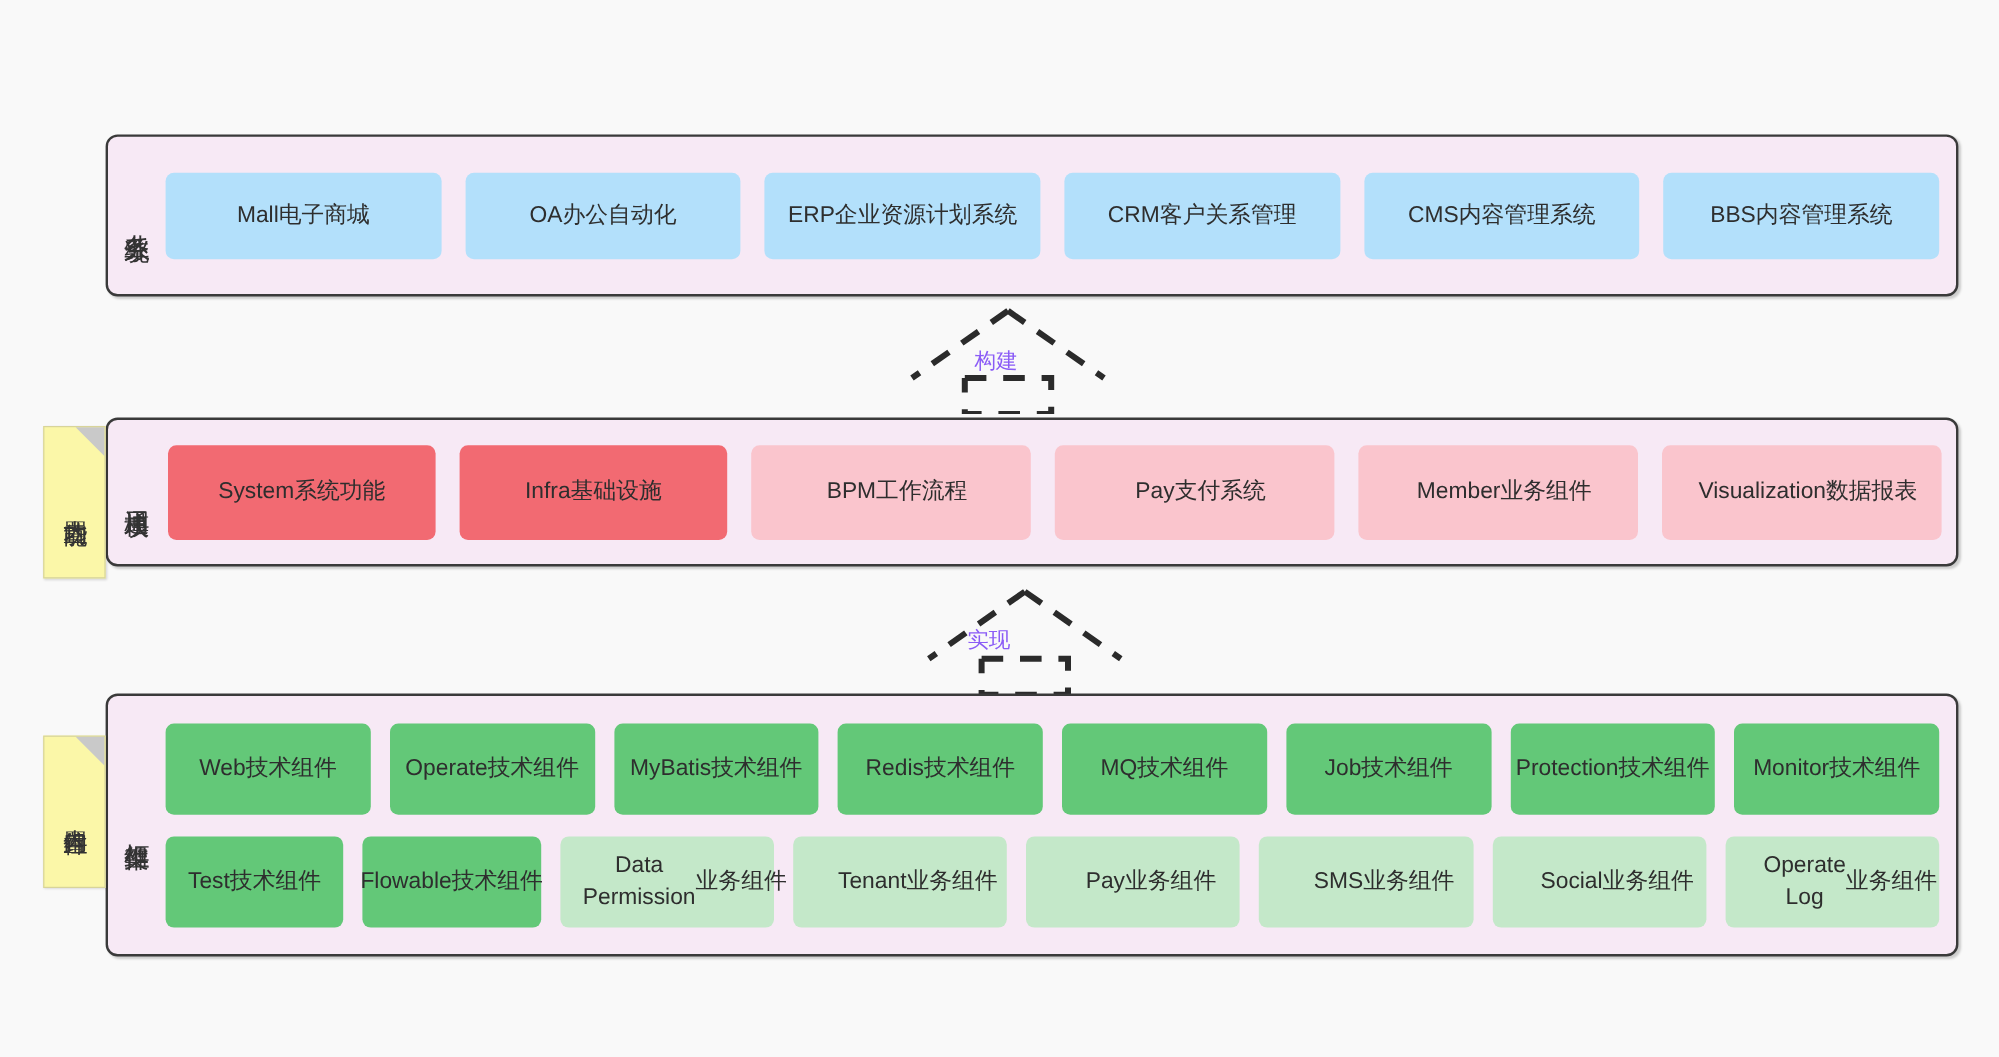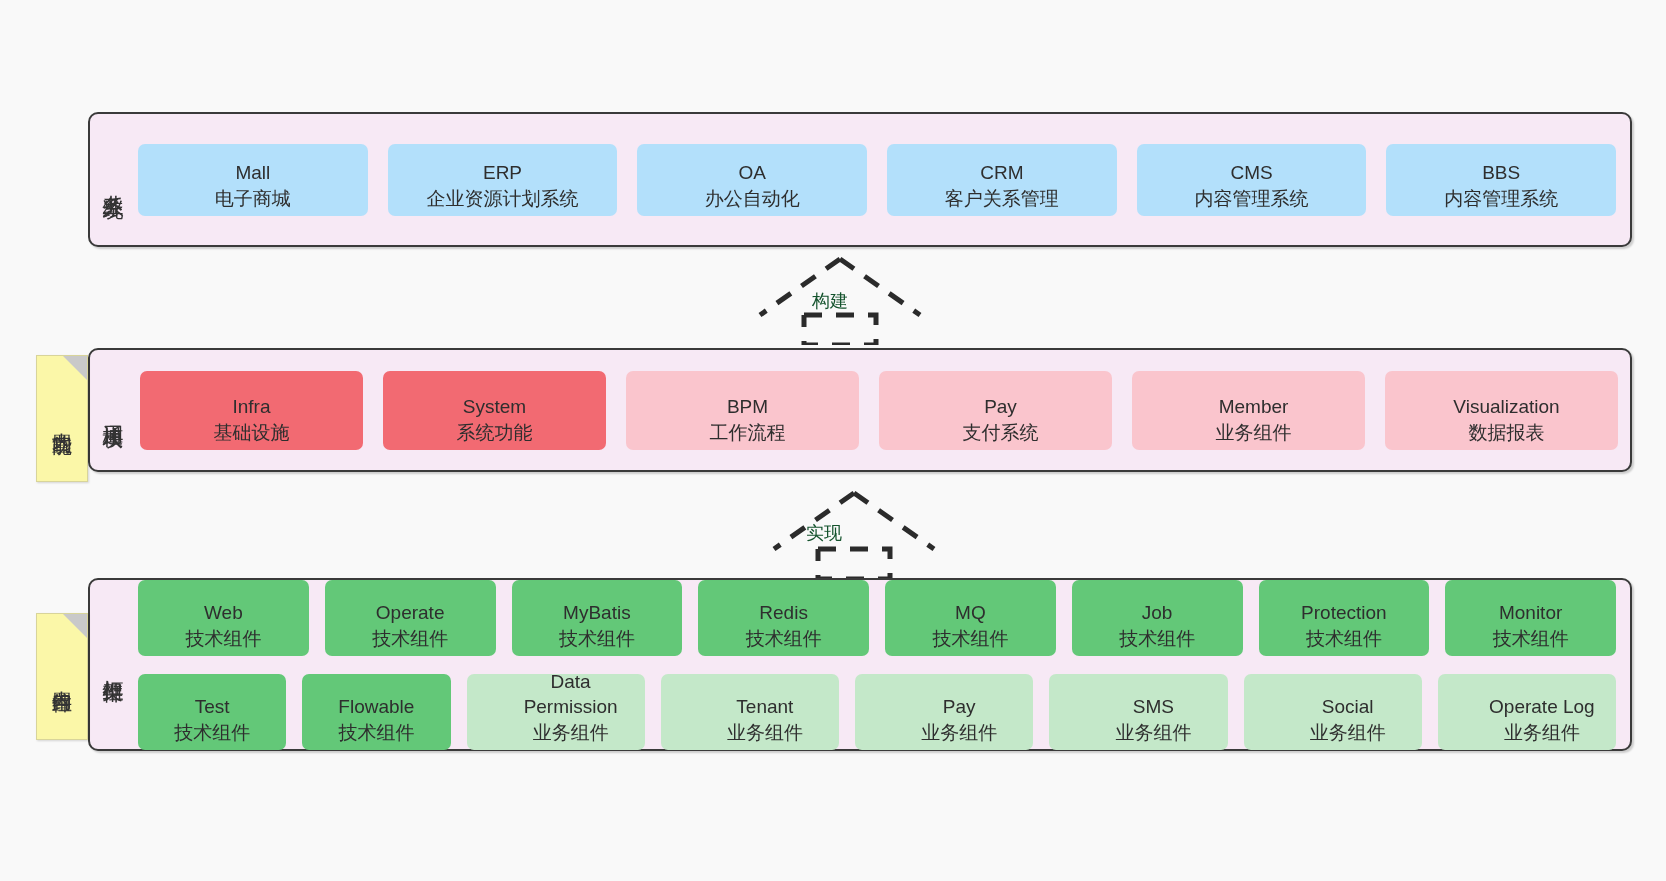--- a/index.html
+++ b/index.html
@@ -60,44 +60,44 @@
   }
   .row {
     display: flex;
     flex-direction: row;
     gap: 20px;
   }
   .cell {
     flex: 1 1 0;
     border-radius: 7px;
     display: flex;
-    flex-direction: column;
+    flex-direction: row;
     align-items: center;
-    justify-content: flex-end;
+    justify-content: center;
     text-align: center;
     font-size: 19px;
     line-height: 1.35;
     color: #2e2e2e;
     padding: 4px 6px;
     box-sizing: border-box;
     min-width: 0;
   }
   .cell .l1 { white-space: normal; }
   .cell .l2 { white-space: nowrap; }
 
   .c-blue       { background: #b3e0fb; }
   .c-red        { background: #f26a72; }
   .c-pink       { background: #fac5cd; padding-left: 16px; }
   .c-green      { background: #63c878; }
   .c-lightgreen { background: #c4e8c9; padding-left: 36px; }
 
   
   #layer-business { left: 88px;  top: 112px; width: 1544px; height: 135px; }
   #layer-common   { left: 88px;  top: 348px; width: 1544px; height: 124px; }
-  #layer-frame    { left: 88px;  top: 578px; width: 1544px; height: 173px; }
+  #layer-frame    { left: 88px;  top: 578px; width: 1544px; height: 219px; }
 
   #layer-business .layer-body { padding: 0 14px 0 2px; }
   #layer-business .cell { height: 72px; }
   #layer-common .cell   { height: 79px; }
   #layer-frame .cell    { height: 76px; }
   #layer-frame .layer-body { gap: 18px; padding: 0 14px 0 2px; }
   #layer-frame .row { gap: 16px; }
   #layer-business .row { gap: 20px; }
   #layer-common .row { gap: 20px; }
 
@@ -129,21 +129,21 @@
   #note-comp { left: 36px; top: 613px; width: 52px; height: 127px; }
 
   
   .uml-arrow {
     position: absolute;
     pointer-events: none;
   }
   .uml-label {
     position: absolute;
     font-size: 18px;
-    color: #14532d;
+    color: #8b5cf6;
     background: transparent;
     white-space: nowrap;
     font-family: Liberation Serif, serif;
   }
   #arrow-build { left: 752px; top: 253px; width: 176px; height: 92px; }
   #label-build { left: 812px; top: 289px; }
   #arrow-impl  { left: 766px; top: 487px; width: 176px; height: 92px; }
   #label-impl  { left: 806px; top: 521px; }
 </style>
 </head>
@@ -153,26 +153,26 @@
 
   <div class="layer" id="layer-business">
     <div class="layer-title">业务系统</div>
     <div class="layer-body">
       <div class="row">
         <div class="cell c-blue">
           <span class="l1">Mall</span>
           <span class="l2">电子商城</span>
         </div>
         <div class="cell c-blue">
+          <span class="l1">OA</span>
+          <span class="l2">办公自动化</span>
+        </div>
+        <div class="cell c-blue">
           <span class="l1">ERP</span>
           <span class="l2">企业资源计划系统</span>
-        </div>
-        <div class="cell c-blue">
-          <span class="l1">OA</span>
-          <span class="l2">办公自动化</span>
         </div>
         <div class="cell c-blue">
           <span class="l1">CRM</span>
           <span class="l2">客户关系管理</span>
         </div>
         <div class="cell c-blue">
           <span class="l1">CMS</span>
           <span class="l2">内容管理系统</span>
         </div>
         <div class="cell c-blue">
@@ -187,26 +187,26 @@
     <path d="M 88 6 L 168 62 M 88 6 L 8 62" fill="none" stroke="#2b2b2b" stroke-width="5" stroke-dasharray="17 13" stroke-linecap="butt"></path>
     <path d="M 52 62 L 124 62 L 124 92 L 52 92 L 52 62" fill="none" stroke="#2b2b2b" stroke-width="5" stroke-dasharray="18 14" stroke-linecap="butt"></path>
   </svg>
   <div class="uml-label" id="label-build">构建</div>
 
   <div class="layer" id="layer-common">
     <div class="layer-title">通用模块</div>
     <div class="layer-body">
       <div class="row">
         <div class="cell c-red">
+          <span class="l1">System</span>
+          <span class="l2">系统功能</span>
+        </div>
+        <div class="cell c-red">
           <span class="l1">Infra</span>
           <span class="l2">基础设施</span>
-        </div>
-        <div class="cell c-red">
-          <span class="l1">System</span>
-          <span class="l2">系统功能</span>
         </div>
         <div class="cell c-pink">
           <span class="l1">BPM</span>
           <span class="l2">工作流程</span>
         </div>
         <div class="cell c-pink">
           <span class="l1">Pay</span>
           <span class="l2">支付系统</span>
         </div>
         <div class="cell c-pink">

